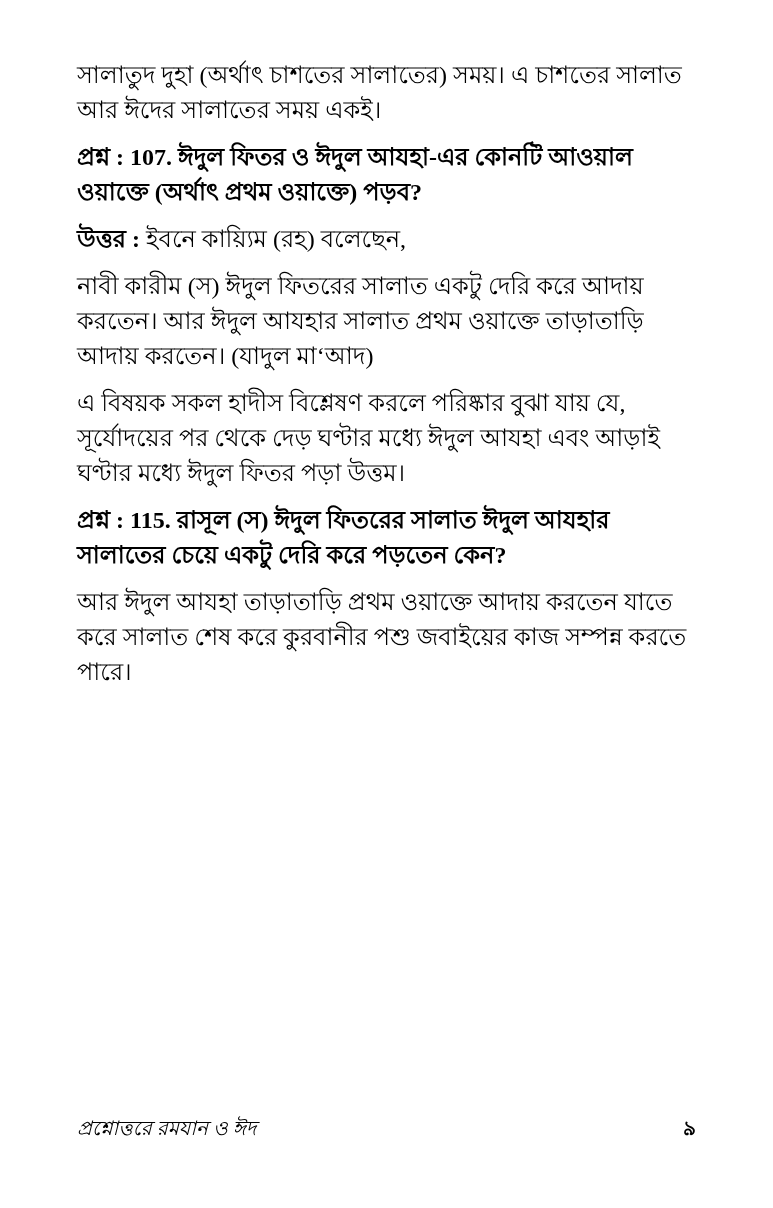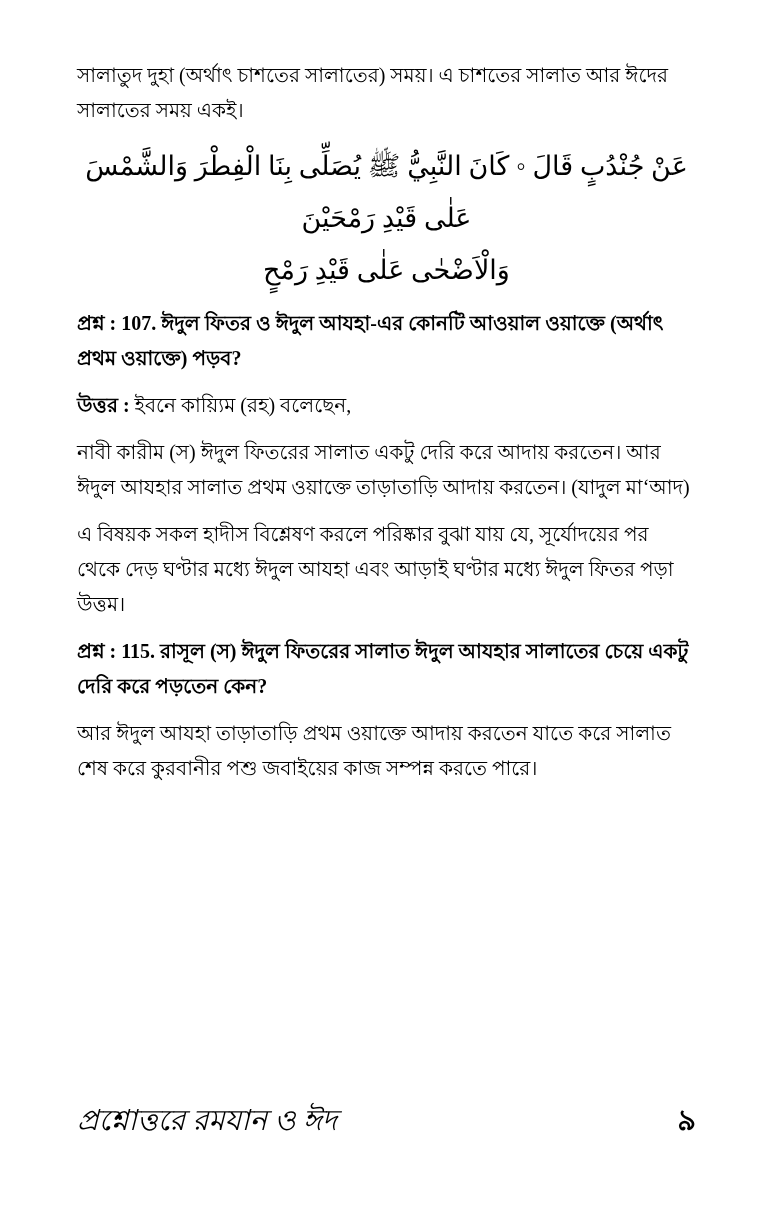--- a/index.html
+++ b/index.html
@@ -13,21 +13,21 @@
     font-family: "Liberation Serif", "DejaVu Serif", serif;
     overflow: hidden;
   }
   .content {
     position: absolute;
     top: 58px;
     left: 77px;
     right: 77px;
   }
   .para {
-    font-size: 20px;
+    font-size: 24px;
     line-height: 35px;
     margin: 0 0 12px 0;
     text-align: left;
   }
   .question {
     font-weight: bold;
   }
   .answer-label {
     font-weight: bold;
     text-align: center;
@@ -40,38 +40,34 @@
     margin: 2px 0 10px 0;
   }
   .footer {
     position: absolute;
     left: 77px;
     right: 77px;
     bottom: 62px;
     display: flex;
     justify-content: space-between;
     align-items: baseline;
-    font-size: 29px;
+    font-size: 20px;
   }
   .footer .book-title { font-style: italic; }
   .footer .page-number { font-weight: bold; }
 </style>
 </head>
 <body>
 
 <div class="page">
   <div class="content">
 
     <p class="para">সালাতুদ দুহা (অর্থাৎ চাশতের সালাতের) সময়। এ চাশতের সালাত আর ঈদের সালাতের সময় একই।</p>
 
 
-    <div class="arabic" lang="ar">
-      <div>عَنْ جُنْدُبٍ قَالَ ◦ كَانَ النَّبِيُّ ﷺ يُصَلِّى بِنَا الْفِطْرَ وَالشَّمْسَ عَلٰى قَيْدِ رَمْحَيْنَ</div>
-      <div>وَالْاَضْحٰى عَلٰى قَيْدِ رَمْحٍ</div>
-    </div>
 
 
     <p class="para question">প্রশ্ন : 107. ঈদুল ফিতর ও ঈদুল আযহা-এর কোনটি আওয়াল ওয়াক্তে (অর্থাৎ প্রথম ওয়াক্তে) পড়ব?</p>
 
     <p class="para"><span class="answer-label">উত্তর :</span><span> ইবনে কায়্যিম (রহ) বলেছেন,</span></p>
 
     <p class="para">নাবী কারীম (স) ঈদুল ফিতরের সালাত একটু দেরি করে আদায় করতেন। আর ঈদুল আযহার সালাত প্রথম ওয়াক্তে তাড়াতাড়ি আদায় করতেন। (যাদুল মা‘আদ)</p>
 
     <p class="para">এ বিষয়ক সকল হাদীস বিশ্লেষণ করলে পরিষ্কার বুঝা যায় যে, সূর্যোদয়ের পর থেকে দেড় ঘণ্টার মধ্যে ঈদুল আযহা এবং আড়াই ঘণ্টার মধ্যে ঈদুল ফিতর পড়া উত্তম।</p>
 

